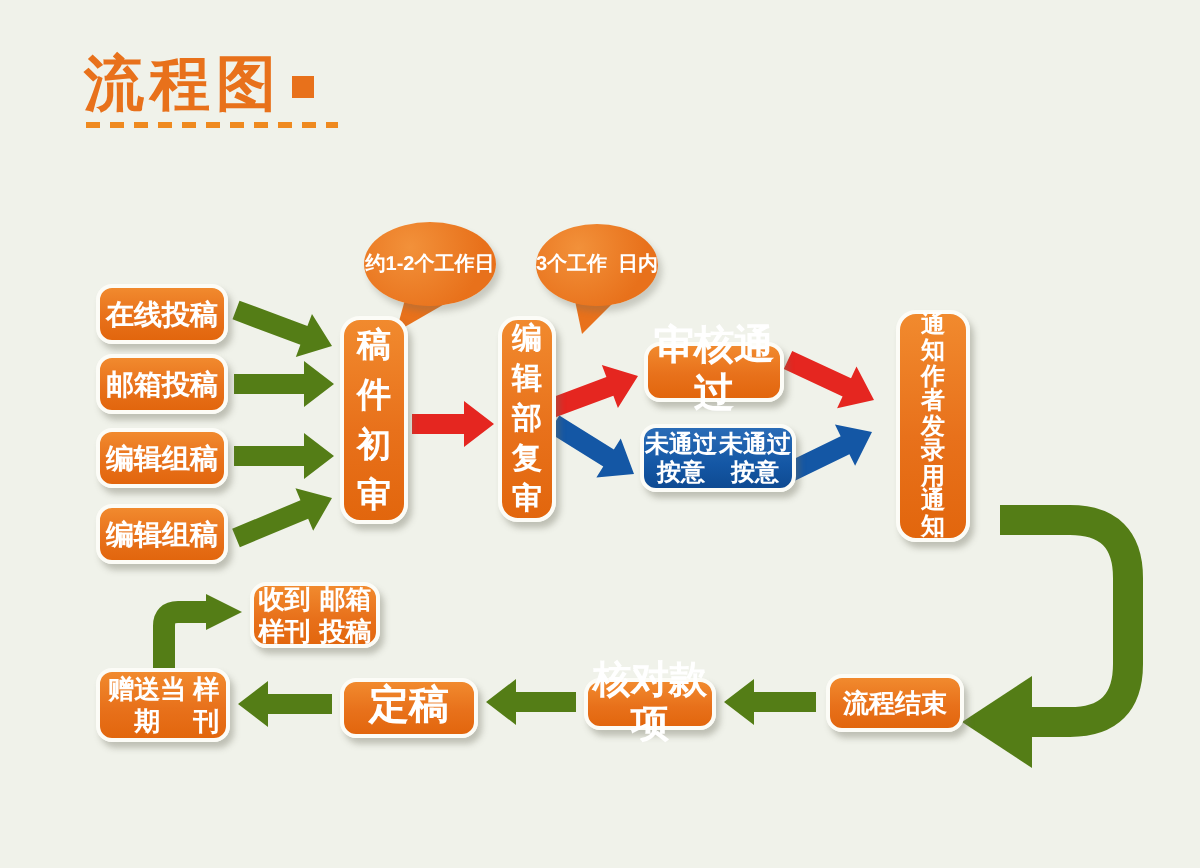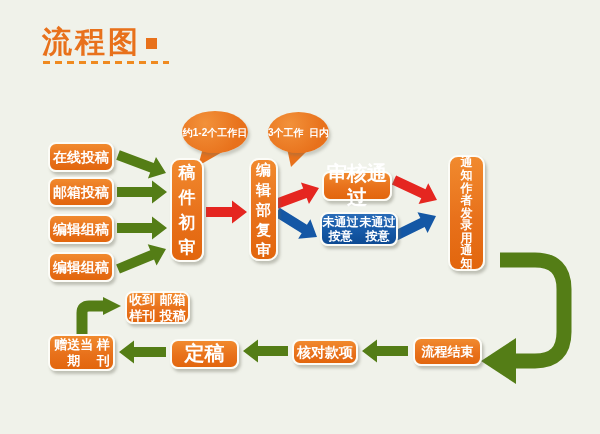--- a/index.html
+++ b/index.html
@@ -118,21 +118,21 @@
   <span>日内</span>
 </div>
 
 <div class="abs node" style="left:322px;top:171px;width:70px;height:30px;font-size:20px">审核通过</div>
 <div class="abs node blue two-line" style="left:320px;top:212px;width:78px;height:34px;font-size:12px">
   <span>未通过按意</span>
   <span>未通过按意</span>
 </div>
 
 <div class="abs node" style="left:413px;top:337px;width:69px;height:29px;font-size:13px">流程结束</div>
-<div class="abs node" style="left:292px;top:339px;width:66px;height:26px;font-size:14px">核对款项</div>
+<div class="abs node" style="left:292px;top:339px;width:66px;height:26px;font-size:19px">核对款项</div>
 <div class="abs node" style="left:170px;top:339px;width:69px;height:30px;font-size:20px">定稿</div>
 <div class="abs node two-line" style="left:48px;top:334px;width:67px;height:37px;font-size:13px;align-items:center;padding-left:4px">
   <span>赠送当期</span>
   <span>样刊</span>
 </div>
 <div class="abs node two-line" style="left:125px;top:291px;width:65px;height:33px;font-size:13px">
   <span>收到样刊</span>
   <span>邮箱投稿</span>
 </div>
 

